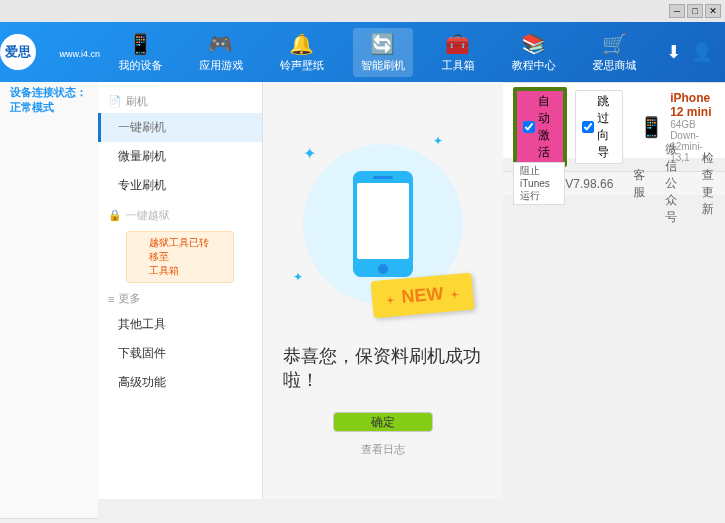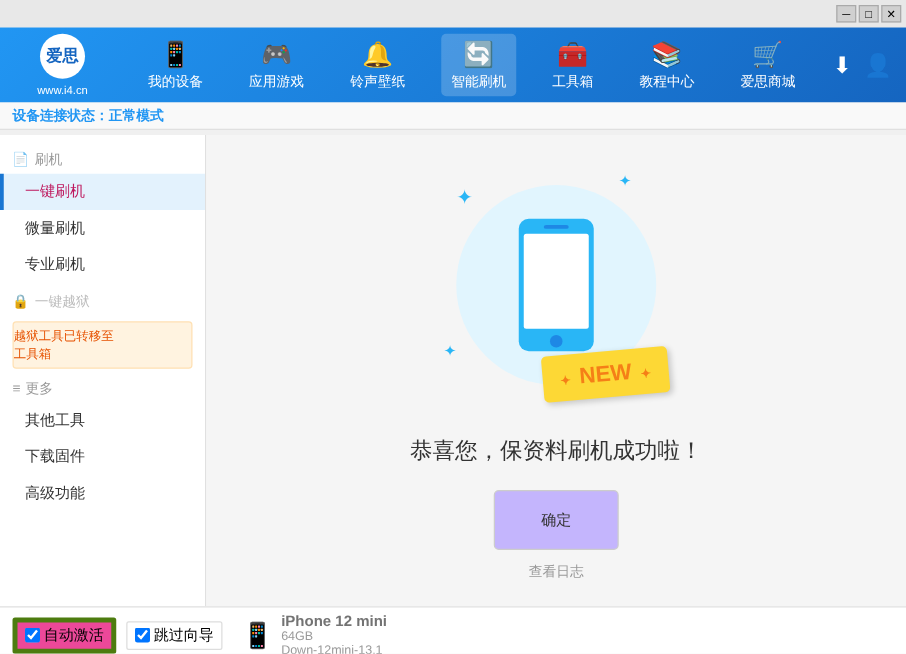--- a/index.html
+++ b/index.html
@@ -29,21 +29,21 @@
       height: 60px;
       background: linear-gradient(135deg, #2196F3 0%, #1565C0 100%);
       display: flex;
       align-items: center;
     }
     .logo {
       width: 100px;
       display: flex;
       align-items: center;
       justify-content: space-between;
-      flex-direction: column;
+      flex-direction: row;
     }
     .logo-circle {
       width: 36px; height: 36px;
       background: white;
       border-radius: 50%;
       display: flex; align-items: center; justify-content: center;
       color: #1976D2;
       font-weight: bold;
       font-size: 14px;
     }
@@ -120,30 +120,30 @@
       gap: 4px;
     }
     .sidebar-item {
       padding: 6px 10px 6px 20px;
       cursor: pointer;
       color: #333;
       font-size: 12px;
     }
     .sidebar-item.active {
       background: #e3f2fd;
-      color: #be185d;
+      color: #737373;
       border-left: 3px solid #1976D2;
       padding-left: 17px;
     }
     .sidebar-note {
-      margin: 4px 10px;
+      margin: 4px 28px;
       background: #fff3e0;
       border: 1px solid #ffe0b2;
       border-radius: 3px;
-      padding: 4px 0;
+      padding: 4px 22px;
       font-size: 10px;
       color: #e65100;
     }
 
     
     .content {
       flex: 1;
       display: flex;
       flex-direction: column;
       align-items: center;
@@ -203,37 +203,37 @@
     .sparkle-3 { bottom: 40px; left: 10px; font-size: 12px; }
 
     .success-text {
       font-size: 18px;
       color: #333;
       margin-bottom: 20px;
       font-weight: normal;
     }
     .confirm-btn {
       width: 100px;
-      height: 48px;
+      height: 20px;
       border: 1px solid #ccc;
-      background: #c4b5fd;
+      background: #84cc16;
       border-radius: 4px;
       cursor: pointer;
       font-size: 12px;
       color: #333;
       margin-bottom: 10px;
     }
     .view-log-link {
       color: #999;
       font-size: 11px;
       cursor: pointer;
       text-decoration: none;
     }
     .device-name {
-      color: #737373;
+      color: #c2410c;
       font-weight: bold;
       font-size: 12px;
     }
     .device-details {
       color: #999;
       font-size: 10px;
     }
     .bottom-link {
       color: #666;
       cursor: pointer;
@@ -308,21 +308,21 @@
       <div class="nav-icon">🛒</div>
       <div class="nav-label">爱思商城</div>
     </div>
   </div>
   <div class="header-right">
     <div class="header-icon-btn">⬇</div>
     <div class="header-icon-btn">👤</div>
   </div>
 </div>
 
-<div style="display:flex; flex-direction:column; height: calc(523px - 22px - 60px);">
+<div style="display:flex; flex-direction:row; height: calc(523px - 22px - 60px);">
 
   <div class="status-bar-top" style="padding: 3px 10px; background:#f9f9f9; border-bottom:1px solid #e0e0e0; font-size:11px; color:#666;">
     <span>设备连接状态：</span><span style="color:#2196F3; font-weight:bold;">正常模式</span>
   </div>
 
   <div class="main" style="flex:1;">
 
     <div class="sidebar">
 
       <div class="sidebar-group">

